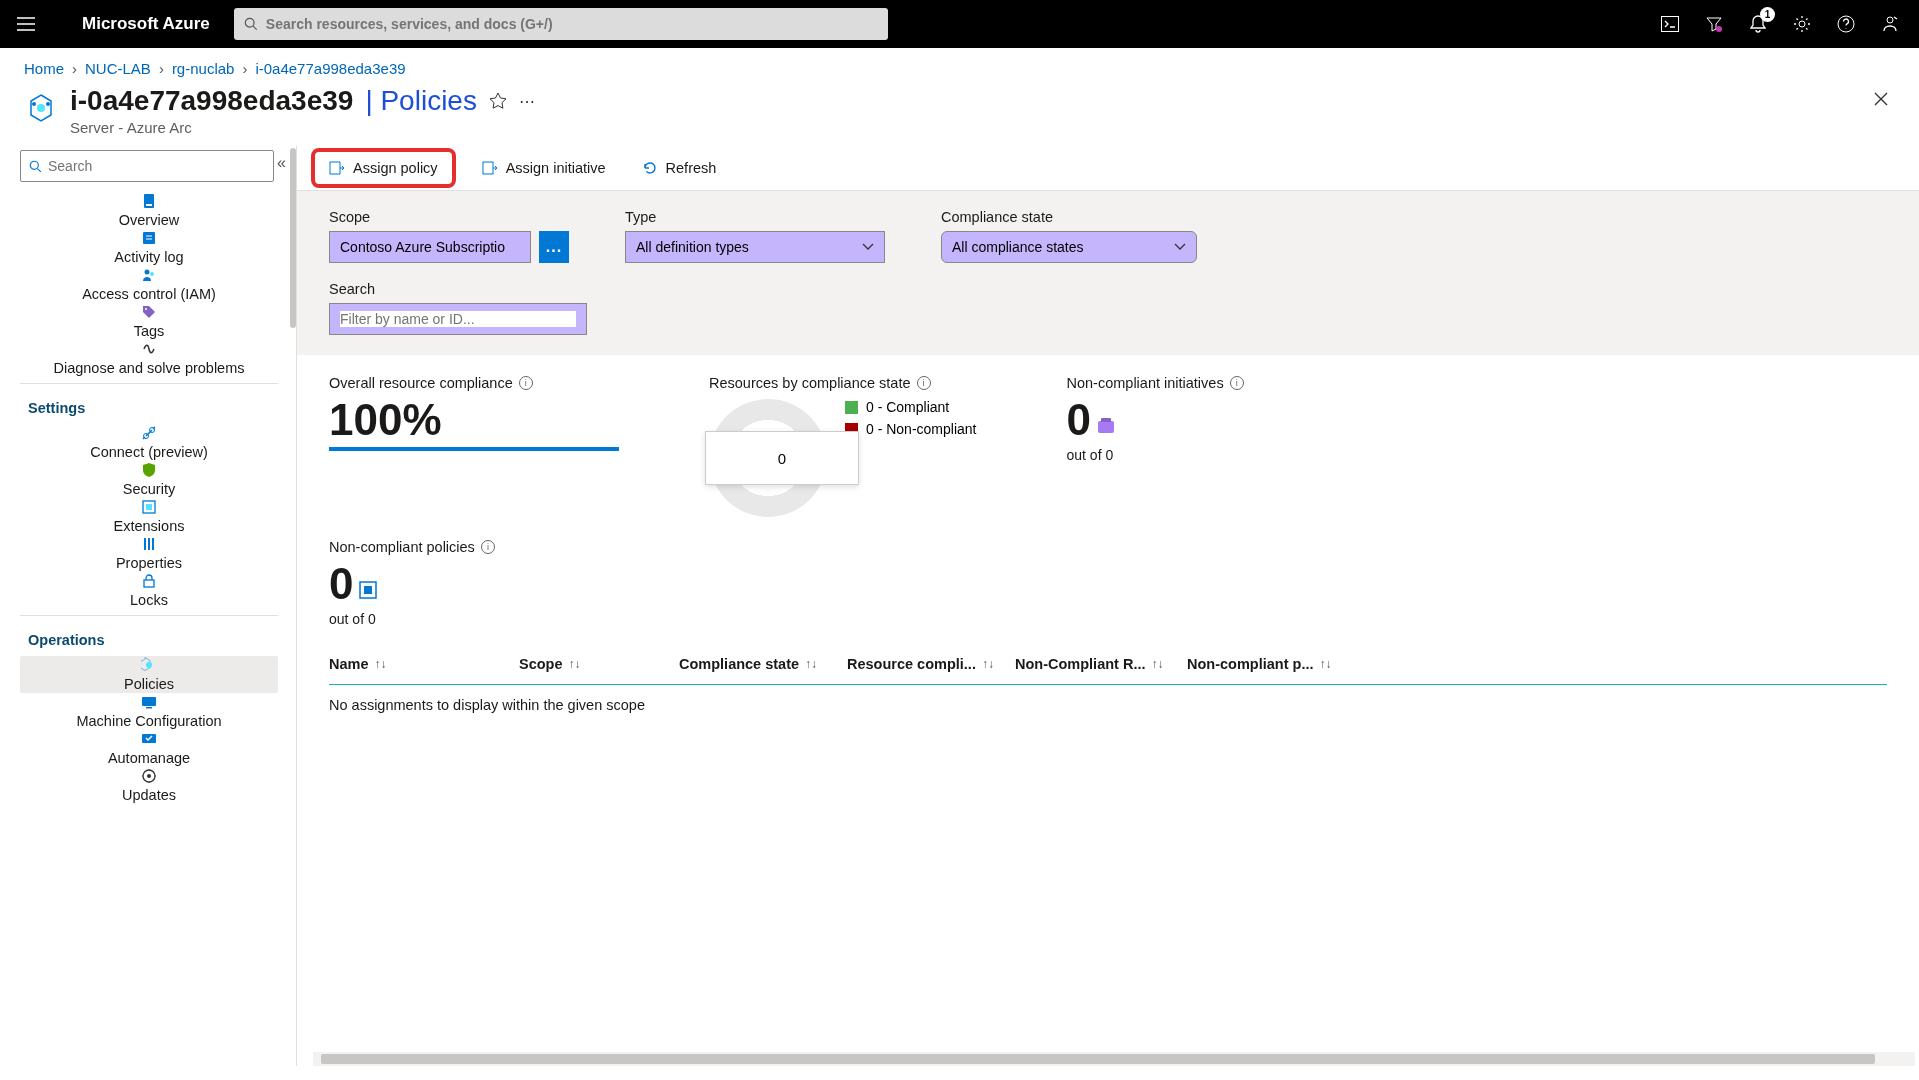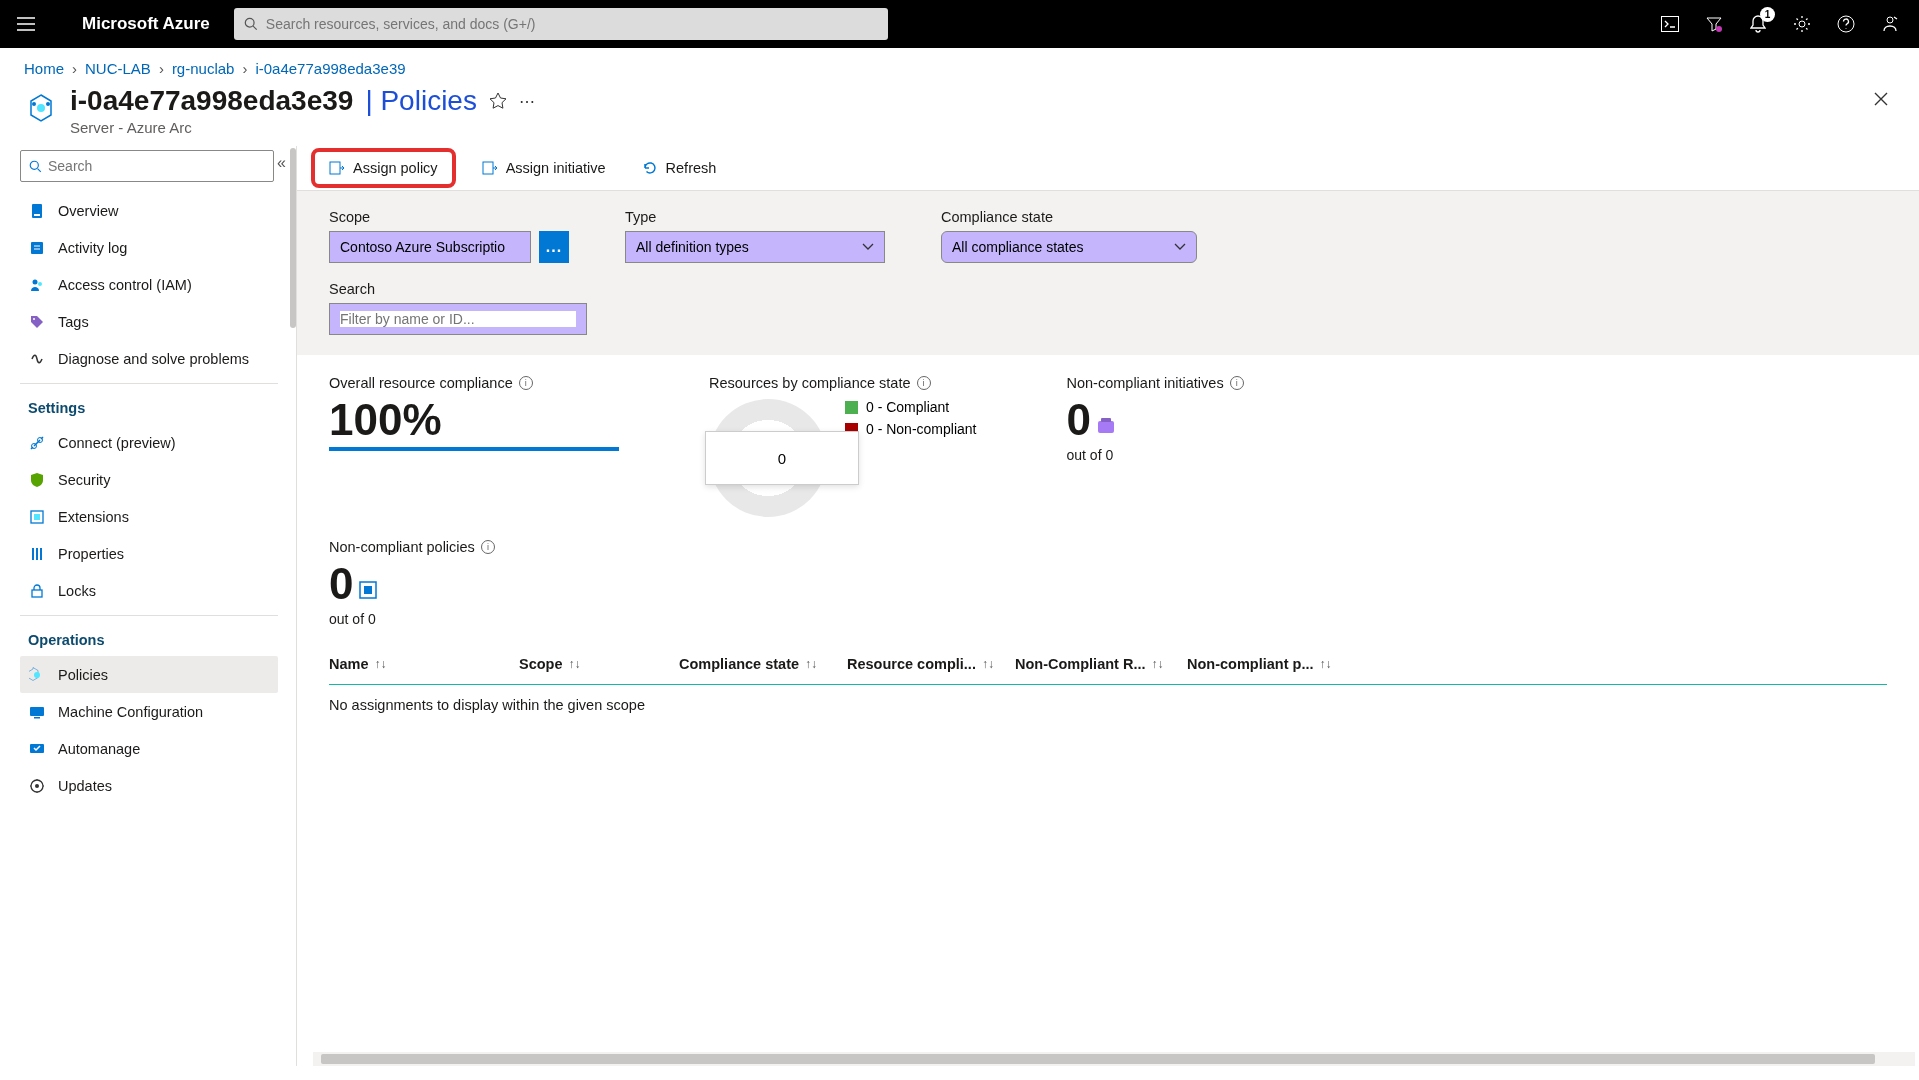--- a/index.html
+++ b/index.html
@@ -3,21 +3,21 @@
 <meta charset="utf-8">
 <style>
 * { margin: 0; padding: 0; box-sizing: border-box; font-family: "Segoe UI", -apple-system, sans-serif; }
 body { background: #fff; overflow: hidden; }
 
 
 .topbar { height: 48px; background: #000; display: flex; align-items: center; padding: 0 12px; gap: 14px; }
 .hamburger { color: #fff; cursor: pointer; display: flex; align-items: center; justify-content: center; width: 28px; height: 28px; }
 .brand { color: #fff; font-size: 17px; font-weight: 600; margin-right: 10px; margin-left: 28px; }
 .search-global { flex: 0 0 auto; width: 654px; height: 32px; background: #dcdcdc; border-radius: 3px; display: flex; align-items: center; padding: 0 10px; gap: 8px; }
-.search-global input { border: none; background: transparent; flex: 1; font-size: 14px; outline: none; color: #333; }
+.search-global input { border: none; background: transparent; flex: 1; font-size: 14px; outline: none; color: #333; font-weight: bold; }
 .topbar-spacer { flex: 1; }
 .topbar-icons { display: flex; gap: 22px; align-items: center; margin-right: 6px; }
 .topbar-ico { color: #fff; width: 22px; height: 22px; position: relative; cursor: pointer; display: flex; align-items: center; justify-content: center; }
 .badge { position: absolute; top: -6px; right: -6px; background: #fff; color: #000; border-radius: 50%; width: 15px; height: 15px; font-size: 10px; display: flex; align-items: center; justify-content: center; font-weight: 600; }
 
 
 .breadcrumb { padding: 12px 24px 8px; font-size: 15px; display: flex; gap: 8px; align-items: center; }
 .breadcrumb a { color: #0067b8; text-decoration: none; }
 .breadcrumb .sep { color: #555; }
 
@@ -31,21 +31,21 @@
 .subtitle { font-size: 15px; color: #605e5c; margin-top: 2px; }
 .hdr-act { color: #333; cursor: pointer; }
 .close-btn { margin-left: auto; color: #333; cursor: pointer; padding: 6px; }
 
 
 .main { display: flex; height: calc(100vh - 160px); }
 .sidebar { width: 290px; padding: 4px 12px 8px 20px; overflow-y: auto; position: relative; }
 .sidebar-search { border: 1px solid #8a8886; border-radius: 2px; height: 32px; display: flex; align-items: center; padding: 0 8px; gap: 6px; margin-bottom: 10px; width: 254px; }
 .sidebar-search input { border: none; flex: 1; font-size: 14px; outline: none; }
 .collapse-btn { position: absolute; top: 8px; right: 4px; cursor: pointer; color: #555; }
-.nav-item { display: flex; align-items: center; gap: 12px; height: 37px; padding: 0 8px; cursor: pointer; font-size: 14.5px; color: #1b1a19; border-radius: 2px; }
+.nav-item { display: flex; align-items: center; gap: 2px; height: 37px; padding: 0 8px; cursor: pointer; font-size: 14.5px; color: #1b1a19; border-radius: 2px; flex-direction: column; }
 .nav-item.active { background: #edebe9; }
 .nav-icon { width: 18px; height: 18px; display: flex; align-items: center; justify-content: center; flex-shrink: 0; }
 .section-hdr { font-size: 14.5px; font-weight: 600; color: #0c4a6e; padding: 16px 8px 8px; border-top: 1px solid #e1dfdd; margin-top: 6px; }
 
 .content { flex: 1; display: flex; flex-direction: column; overflow: hidden; border-left: 1px solid #e1dfdd; }
 .divider-v { width: 6px; background: transparent; position: relative; }
 .scrollbar-stub { width: 6px; height: 180px; background: #c8c6c4; border-radius: 3px; position: absolute; right: 0; top: 2px; }
 
 
 .toolbar { height: 45px; display: flex; align-items: center; gap: 16px; padding: 0 14px; border-bottom: 1px solid #e1dfdd; background: #fff; }

